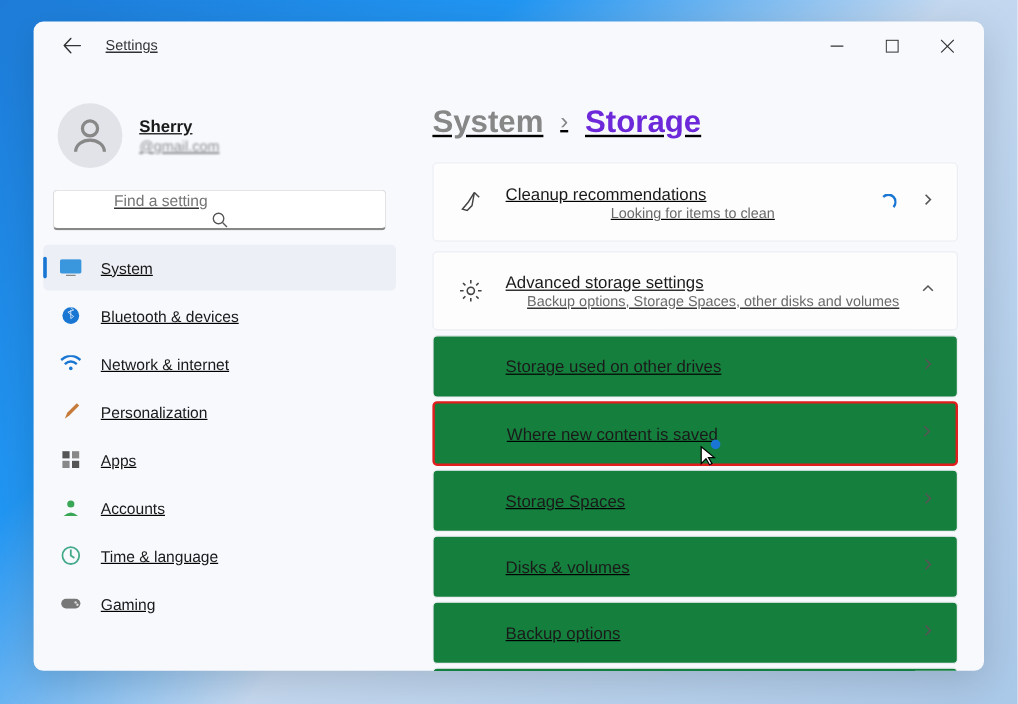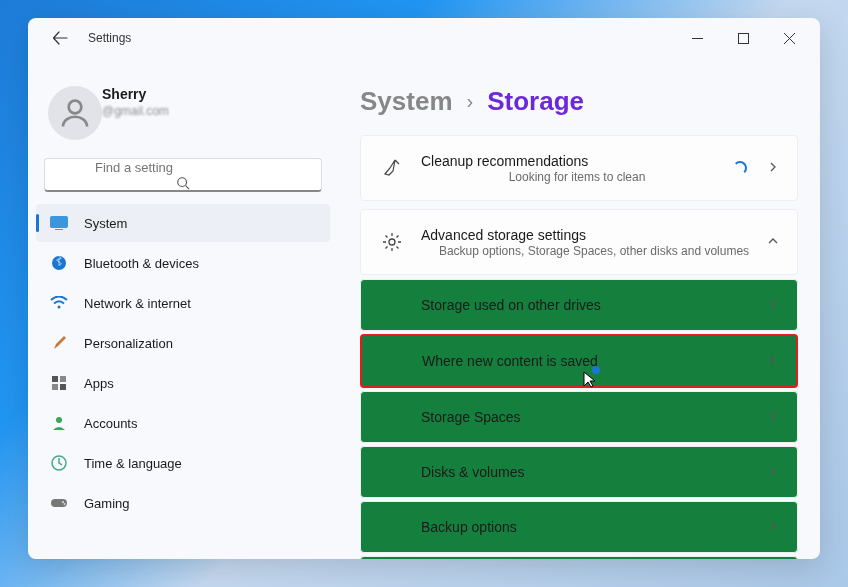--- a/index.html
+++ b/index.html
@@ -1,25 +1,25 @@
 <!DOCTYPE html>
 <html><head>
   <meta charset="utf-8">
   <style>
     * { box-sizing: border-box; margin: 0; padding: 0; font-family: "Segoe UI", -apple-system, sans-serif; }
     body { width: 848px; height: 587px; background: linear-gradient(135deg, #1e7cd8 0%, #2196f3 30%, #c5d9f0 55%, #aac8e8 100%); overflow: hidden; position: relative; }
-    .window { position: absolute; top: 18px; left: 28px; right: 28px; bottom: 28px; background: #f7f9fd; border-radius: 8px; box-shadow: 0 8px 32px rgba(0,0,0,0.15); display: flex; flex-direction: column; overflow: hidden; }
+    .window { position: absolute; top: 18px; left: 28px; right: 28px; bottom: 28px; background: #f7f9fd; border-radius: 8px; box-shadow: 0 8px 32px rgba(0,0,0,0.15); display: flex; flex-direction: column; overflow: hidden; text-decoration: underline; }
     .titlebar { height: 40px; display: flex; align-items: center; padding: 0 8px; }
     .back-btn { width: 32px; height: 32px; display: flex; align-items: center; justify-content: center; margin-left: 8px; color: #333; cursor: pointer; border-radius: 4px; }
     .title { font-size: 12px; margin-left: 12px; color: #333; }
     .win-controls { margin-left: auto; display: flex; }
     .wc { width: 46px; height: 32px; display: flex; align-items: center; justify-content: center; color: #333; cursor: pointer; }
     .content { flex: 1; display: flex; overflow: hidden; }
     .sidebar { width: 310px; padding: 0 8px 8px 8px; overflow-y: auto; }
-    .profile { display: flex; align-items: flex-start; padding: 28px 12px 18px 12px; }
+    .profile { display: flex; align-items: center; padding: 28px 12px 18px 12px; gap: 14px; }
     .avatar { width: 54px; height: 54px; border-radius: 50%; background: #e1e3e8; display: flex; align-items: center; justify-content: center; color: #6e7276; }
     .profile-info { flex: 1; }
     .profile-name { font-size: 14px; font-weight: 600; color: #1a1a1a; }
     .profile-email { font-size: 12px; color: #5f5f5f; margin-top: 2px; filter: blur(1px); opacity: 0.7; }
     .search { margin: 0 8px 12px 8px; height: 34px; background: #fff; border: 1px solid #dcdcdc; border-radius: 4px; display: flex; align-items: center; padding: 0 10px; border-bottom: 2px solid #888; flex-direction: column; }
     .search input { flex: 1; border: none; outline: none; font-size: 13px; background: transparent; color: #555; }
     .nav { display: flex; flex-direction: column; gap: 2px; margin-top: 4px; }
     .nav-item { height: 38px; display: flex; align-items: center; padding: 0 14px; border-radius: 4px; cursor: pointer; gap: 16px; position: relative; }
     .nav-item.selected { background: #eceff5; }
     .nav-item.selected::before { content: ""; position: absolute; left: 0; top: 10px; bottom: 10px; width: 3px; background: #1976d2; border-radius: 2px; }

